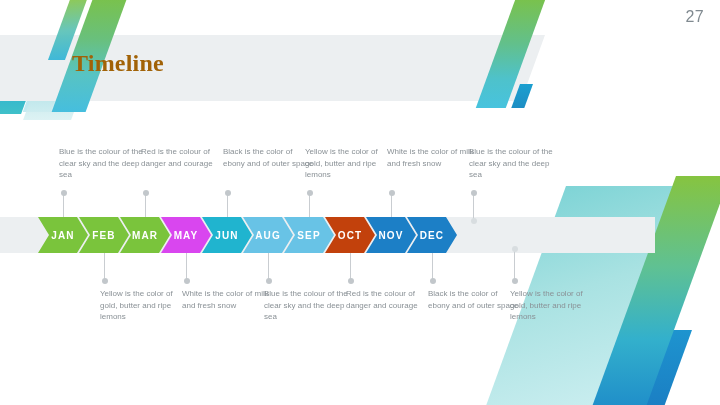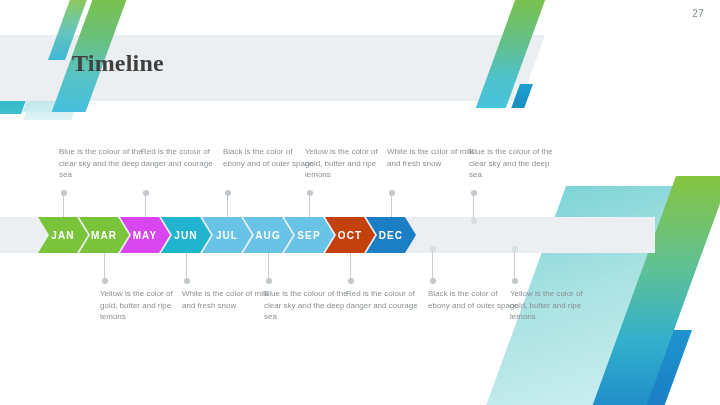--- a/index.html
+++ b/index.html
@@ -98,33 +98,33 @@
     left: 650px; top: 330px;
     width: 42px; height: 86px;
     background: linear-gradient(180deg, #1e94cf 0%, #1a7cc2 100%);
     transform: skewX(-20deg);
   }
 
   
   .page-number {
     position: absolute;
     right: 16px; top: 8px;
-    font-size: 10px;
+    font-size: 16px;
     color: #808a90;
     letter-spacing: .3px;
   }
 
   
   .slide-title {
     position: absolute;
     left: 72px; top: 50px;
     font-family: "Liberation Serif", serif;
     font-weight: bold;
     font-size: 24px;
-    color: #404040;
+    color: #a16207;
     letter-spacing: .2px;
   }
 
   
   .timeline-track {
     position: absolute;
     left: 0px; top: 217px;
     width: 655px; height: 36px;
     background: #eceff1;
   }
@@ -200,27 +200,28 @@
   <div class="deco deco-br-2"></div>
 
   <div class="page-number">27</div>
 
   <div class="slide-title">Timeline</div>
 
   <div class="timeline-track"></div>
 
   <div id="chevron-row" class="chevrons">
       <div class="chevron" style="background: rgb(122, 196, 60); z-index: 12;">JAN</div>
+      <div class="chevron" style="background: rgb(122, 196, 60); z-index: 11;">FEB</div>
       <div class="chevron" style="background: rgb(122, 196, 60); z-index: 10;">MAR</div>
       <div class="chevron" style="background: #d946ef; z-index: 8;">MAY</div>
       <div class="chevron" style="background: rgb(32, 180, 207); z-index: 7;">JUN</div>
-      <div class="chevron" style="background: rgb(104, 195, 230); z-index: 6;">JUL</div>
       <div class="chevron" style="background: rgb(104, 195, 230); z-index: 5;">AUG</div>
       <div class="chevron" style="background: rgb(104, 195, 230); z-index: 4;">SEP</div>
       <div class="chevron" style="background: #c2410c; z-index: 3;">OCT</div>
+      <div class="chevron" style="background: rgb(28, 127, 198); z-index: 2;">NOV</div>
       <div class="chevron" style="background: rgb(28, 127, 198); z-index: 1;">DEC</div>
     </div>
   <div id="caption-layer">
       <div class="connector" style="left: 63px; top: 193px; height: 28px;"></div>
       <div class="dot on-bar" style="left: 63px; top: 218px;"></div>
       <div class="dot" style="left: 63px; top: 190px;"></div>
       <div class="caption" style="left: 59px; top: 146px;">Blue is the colour of the clear sky and the deep sea</div>
       <div class="connector" style="left: 145px; top: 193px; height: 28px;"></div>
       <div class="dot on-bar" style="left: 145px; top: 218px;"></div>
       <div class="dot" style="left: 145px; top: 190px;"></div>

